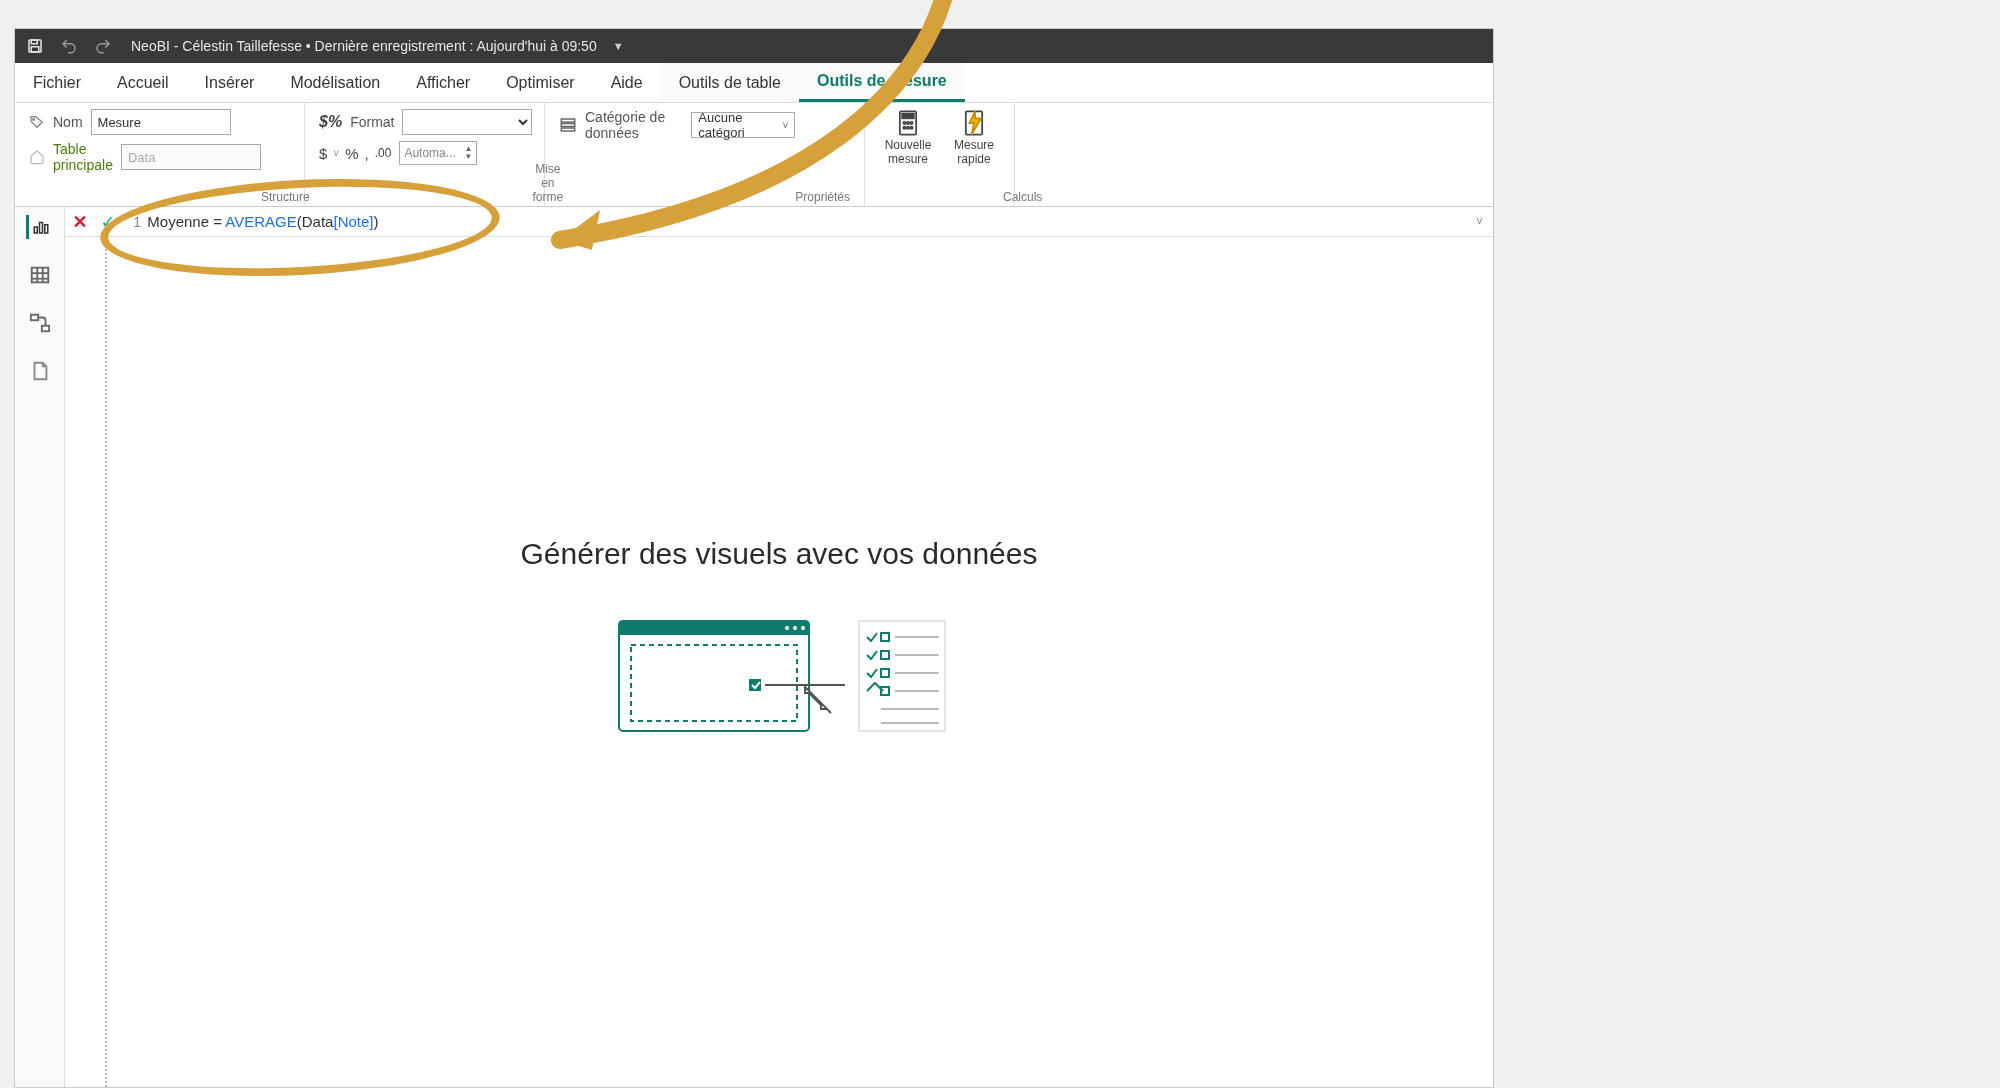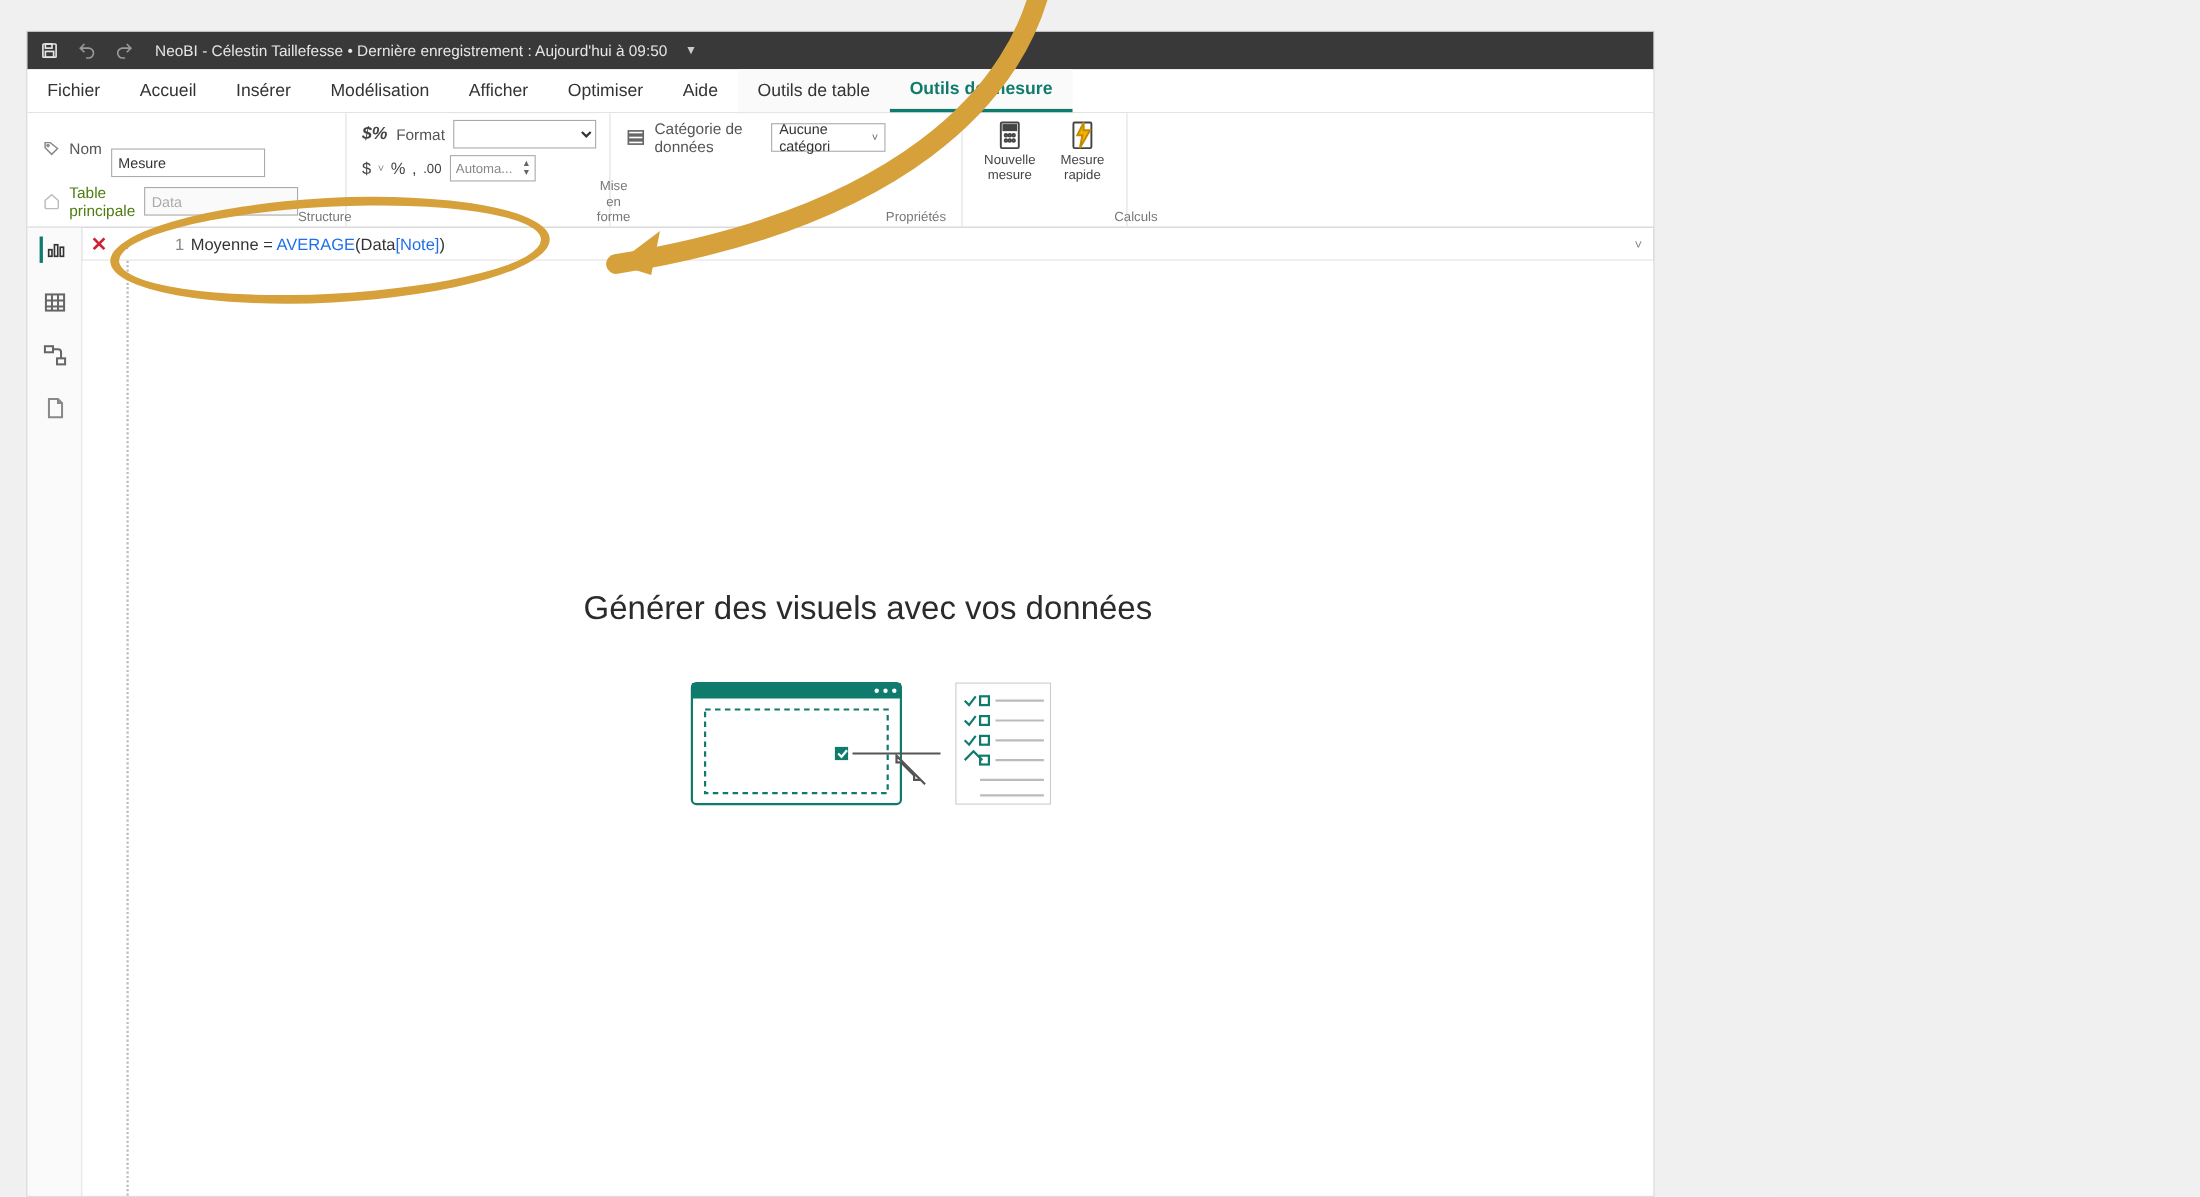--- a/index.html
+++ b/index.html
@@ -1,18 +1,18 @@
 <!DOCTYPE html>
 <html><head>
 <meta charset="utf-8">
 <style>
   * { margin: 0; padding: 0; box-sizing: border-box; font-family: "Segoe UI", Arial, sans-serif; }
   body { background: #f0f0f0; width: 2000px; height: 1088px; overflow: hidden; position: relative; }
 
-  .app { position: absolute; left: 24px; top: 28px; width: 1480px; background: #fff; border: 1px solid #ccc; }
+  .app { position: absolute; left: 14px; top: 28px; width: 1480px; background: #fff; border: 1px solid #ccc; }
 
   
   .titlebar { background: #393939; color: #e6e6e6; height: 34px; display: flex; align-items: center; padding: 0 10px; font-size: 14px; gap: 14px; }
   .titlebar .ticon { width: 20px; height: 20px; display: flex; align-items: center; justify-content: center; }
   .titlebar .title-text { margin-left: 4px; }
   .titlebar .chev { font-size: 11px; margin-left: 2px; color:#ccc; }
 
   
   .ribbon-tabs { display: flex; height: 40px; align-items: stretch; border-bottom: 1px solid #ddd; background:#fff; }
   .ribbon-tab { padding: 0 18px; display: flex; align-items: center; font-size: 16px; color: #333; cursor: pointer; text-align: center; }
@@ -37,21 +37,21 @@
   .workarea { display:flex; height: calc(1088px - 28px - 34px - 40px - 104px - 2px); }
   .leftrail { width: 50px; border-right:1px solid #ddd; background:#fafafa; display:flex; flex-direction:column; align-items:center; padding-top:8px; gap:24px; }
   .leftrail .ritem { width:24px; height:24px; color:#555; cursor:pointer; display:flex; align-items:center; justify-content:center; }
   .leftrail .ritem.active { border-left:3px solid #0f7b6c; margin-left:-3px; padding-left:3px; color:#222; }
 
   .maincol { flex:1; display:flex; flex-direction:column; }
   .formula-row { display:flex; align-items:center; height:30px; border-bottom:1px solid #ddd; padding-left:6px; gap:10px; }
   .fx-btn { width:18px; height:18px; display:flex; align-items:center; justify-content:center; cursor:pointer; }
   .fx-x { color:#c23; font-weight:bold; font-size:18px; }
   .fx-ok { color:#2a8; font-size:18px; }
-  .formula-input { flex:1; font-family: Consolas, monospace; font-size:15px; color:#333; padding-left:6px;margin-left:16px; }
+  .formula-input { flex:1; font-family: Consolas, monospace; font-size:15px; color:#333; padding-left:6px; }
   .formula-input .ln { color:#888; margin-right:6px; }
   .formula-input .kw { color:#1f6feb; }
   .formula-input .col { color:#1f6feb; }
   .formula-input .id { color:#333; }
 
   .canvas { flex:1; position:relative; background:#fff; }
   .canvas-border { position:absolute; left:40px; top:0; bottom:0; width:0; border-left:2px dotted #bbb; }
   .placeholder { position:absolute; left:0; right:0; top:300px; text-align:center; }
   .ph-title { font-size:30px; font-weight:400; color:#2b2b2b; margin-bottom:22px; }
   .ph-sub { font-size:20px; color:#444; }
@@ -111,21 +111,21 @@
     <div class="rgroup" style="width:290px;">
       <div>
         <div class="row">
           <span>
             <svg width="16" height="16" viewBox="0 0 24 24" fill="none" stroke="#888" stroke-width="2">
                 <path d="M20 12l-8 8-9-9V4h7l10 8z"></path>
                 <circle cx="7" cy="8" r="1.5"></circle>
               </svg>
           </span>
           <span class="lbl">Nom</span>
-          <input class="inp" style="width: 140px; margin-top: 26px;" value="Mesure">
+          <input class="inp" style="width: 140px;" value="Mesure">
         </div>
         <div class="row">
           <span>
             <svg width="16" height="16" viewBox="0 0 24 24" fill="none" stroke="#bbb" stroke-width="2">
                 <path d="M3 11l9-8 9 8v9a2 2 0 0 1-2 2H5a2 2 0 0 1-2-2z"></path>
               </svg>
           </span>
           <span class="lbl" style="color:#4d7c0f;">Table principale</span>
           <input class="inp disabled" style="width: 140px;" disabled="" value="Data">
         </div>

